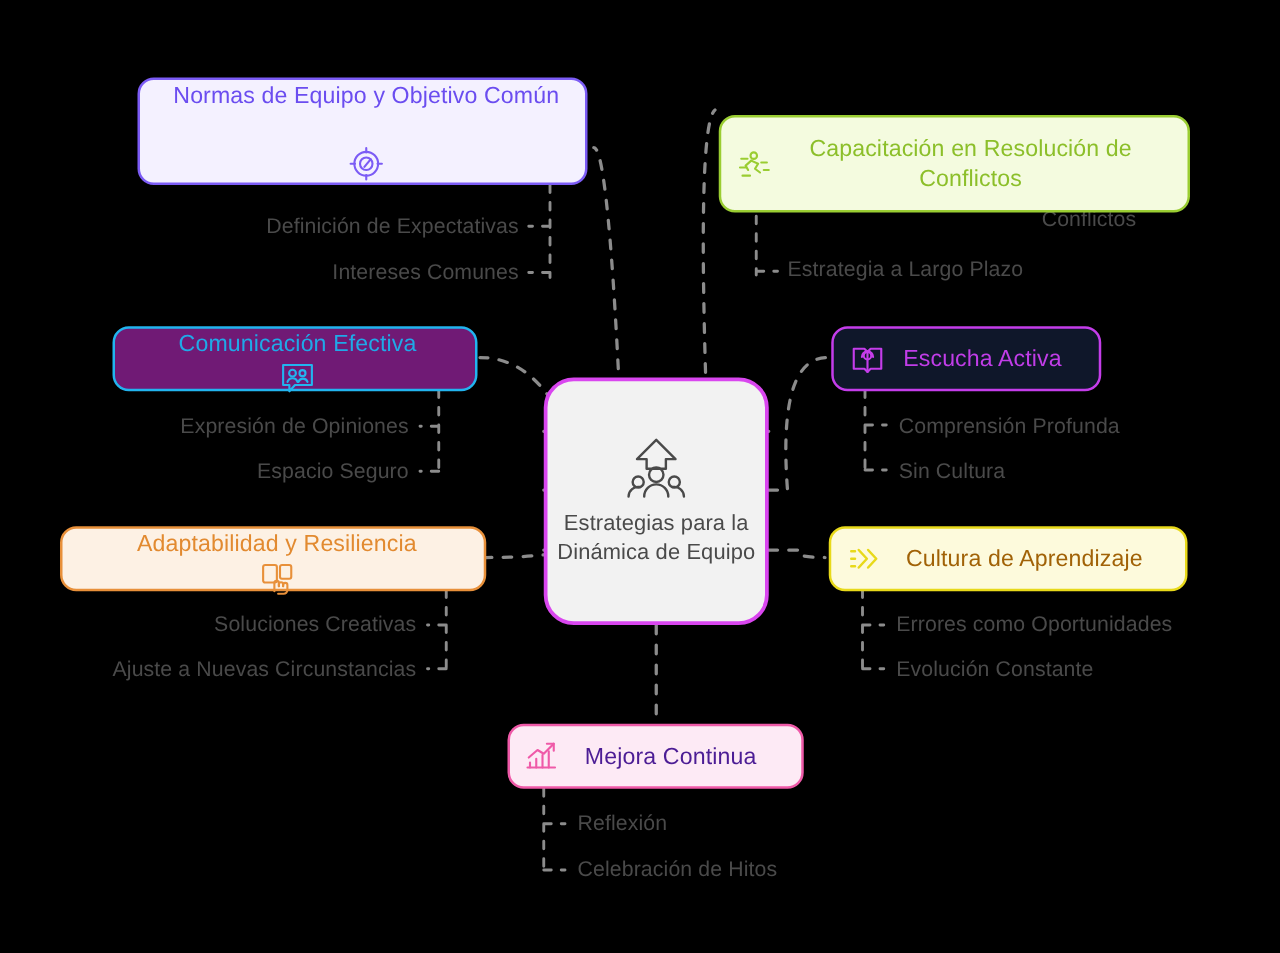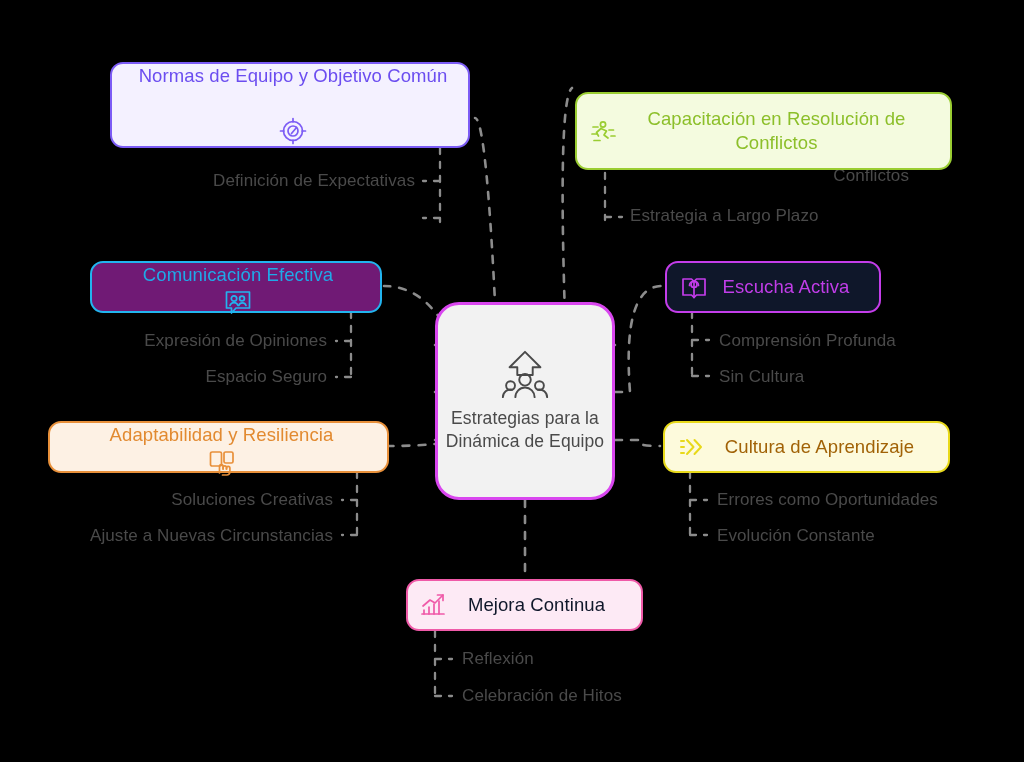--- a/index.html
+++ b/index.html
@@ -167,20 +167,21 @@
     <span class="node-icon">
       <svg viewBox="0 0 30 30" width="30" height="30" fill="none" stroke="#7c5cf5" stroke-width="1.7" stroke-linecap="round" stroke-linejoin="round">
         <circle cx="15" cy="15" r="9.5"></circle>
         <circle cx="15" cy="15" r="5"></circle>
         <path d="M15 2.5 L15 6 M15 24 L15 27.5 M2.5 15 L6 15 M24 15 L27.5 15"></path>
         <path d="M18.5 11.5 L13.5 17.5"></path>
       </svg>
     </span>
   </div>
   <div class="sub-item sub-right" style="left:110px; top:170px; width:305px;">Definición de Expectativas</div>
+  <div class="sub-item sub-right" style="left:110px; top:207px; width:305px;">Intereses Comunes</div>
 
   <div class="branch-node icon-left" style="left:575px; top:52px; width:377px; height:78px; padding:0 16px 0 12px;
               background:#f4fbdf; border-color:#9acd32;margin-top:40px;">
     <span class="node-icon">
       <svg viewBox="0 0 30 30" width="30" height="30" fill="none" stroke="#9acd32" stroke-width="1.7" stroke-linecap="round" stroke-linejoin="round">
         <circle cx="14" cy="8.5" r="2.6"></circle>
         <path d="M12 12.5 L17.5 15 L15 19 L19 22"></path>
         <path d="M12 12.5 L7.5 16.5 L9.5 20"></path>
         <path d="M4 11 L9 11 M3 18 L7.5 18 M5 24.5 L11 24.5"></path>
         <path d="M20 14 L24.5 14 M22 20 L26 20"></path>
@@ -256,18 +257,18 @@
   <div class="branch-node icon-left" style="left:406px; top:579px; width:237px; height:52px; padding:0 16px 0 10px;
               background:#fdeaf5; border-color:#ef5aa8;">
     <span class="node-icon">
       <svg viewBox="0 0 30 30" width="30" height="30" fill="none" stroke="#ef5aa8" stroke-width="1.7" stroke-linecap="round" stroke-linejoin="round">
         <path d="M4 24 h22"></path>
         <path d="M6 24 v-4 M11 24 v-7 M16 24 v-10 M21 24 v-13"></path>
         <path d="M5 16 L12 10 L17 13 L25 5"></path>
         <path d="M19.5 5 H25 V10.5"></path>
       </svg>
     </span>
-    <span class="node-label" style="color:#0f172a;">Mejora Continua</span>
+    <span class="node-label" style="color:#4c1d95;">Mejora Continua</span>
   </div>
   <div class="sub-item sub-left" style="left:462px; top:648px; width:280px;">Reflexión</div>
   <div class="sub-item sub-left" style="left:462px; top:685px; width:280px;">Celebración de Hitos</div>
 
 </div>
 
 </body></html>

